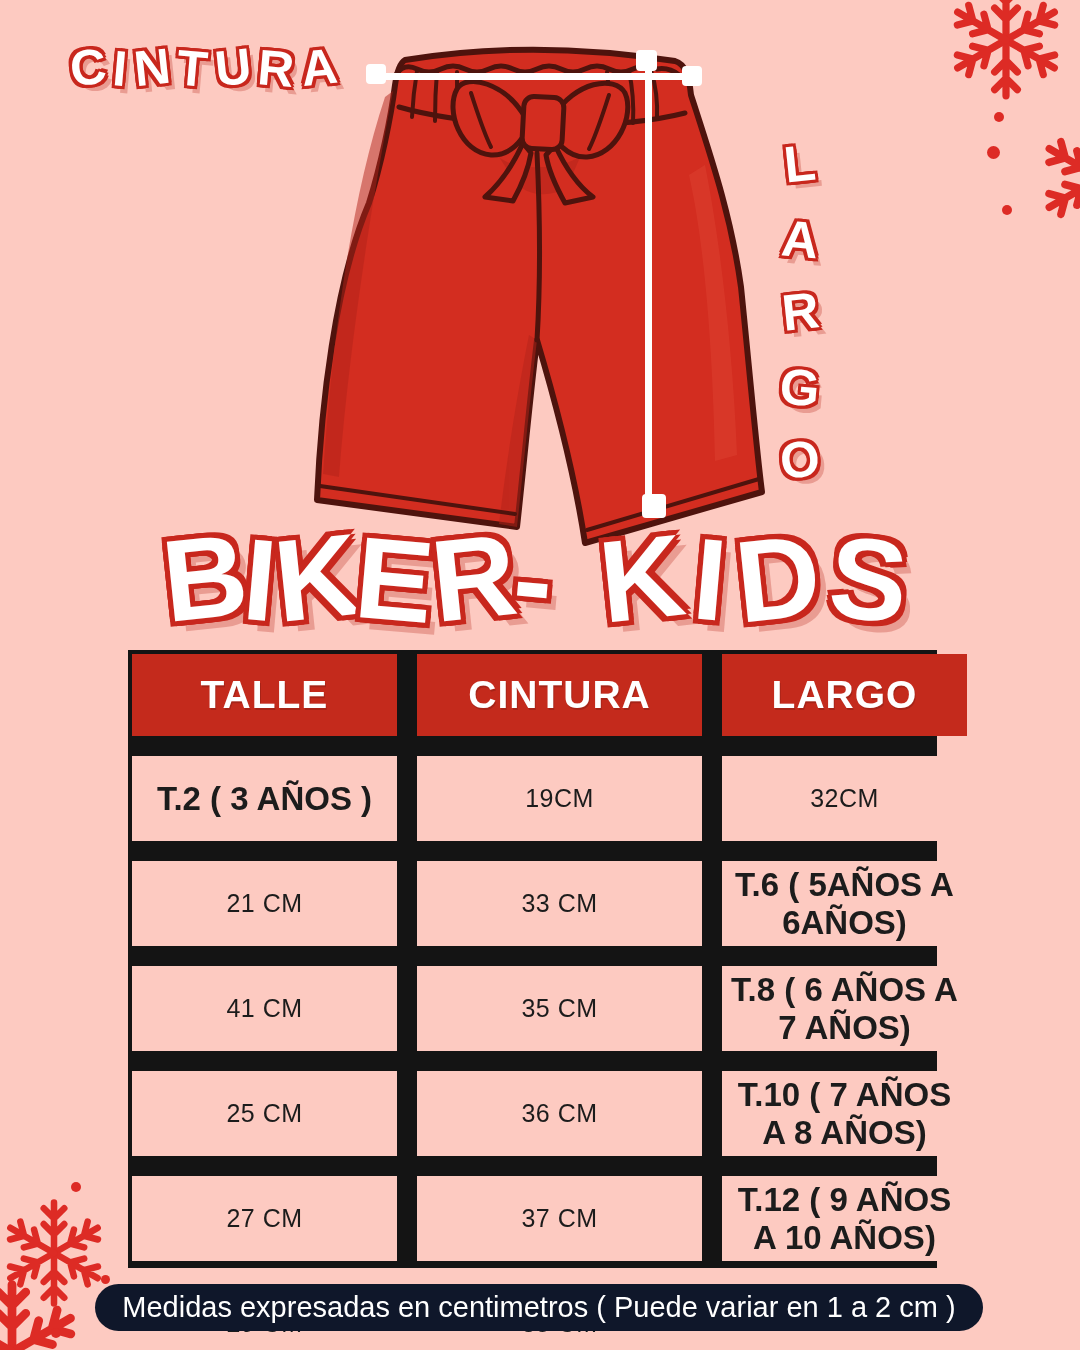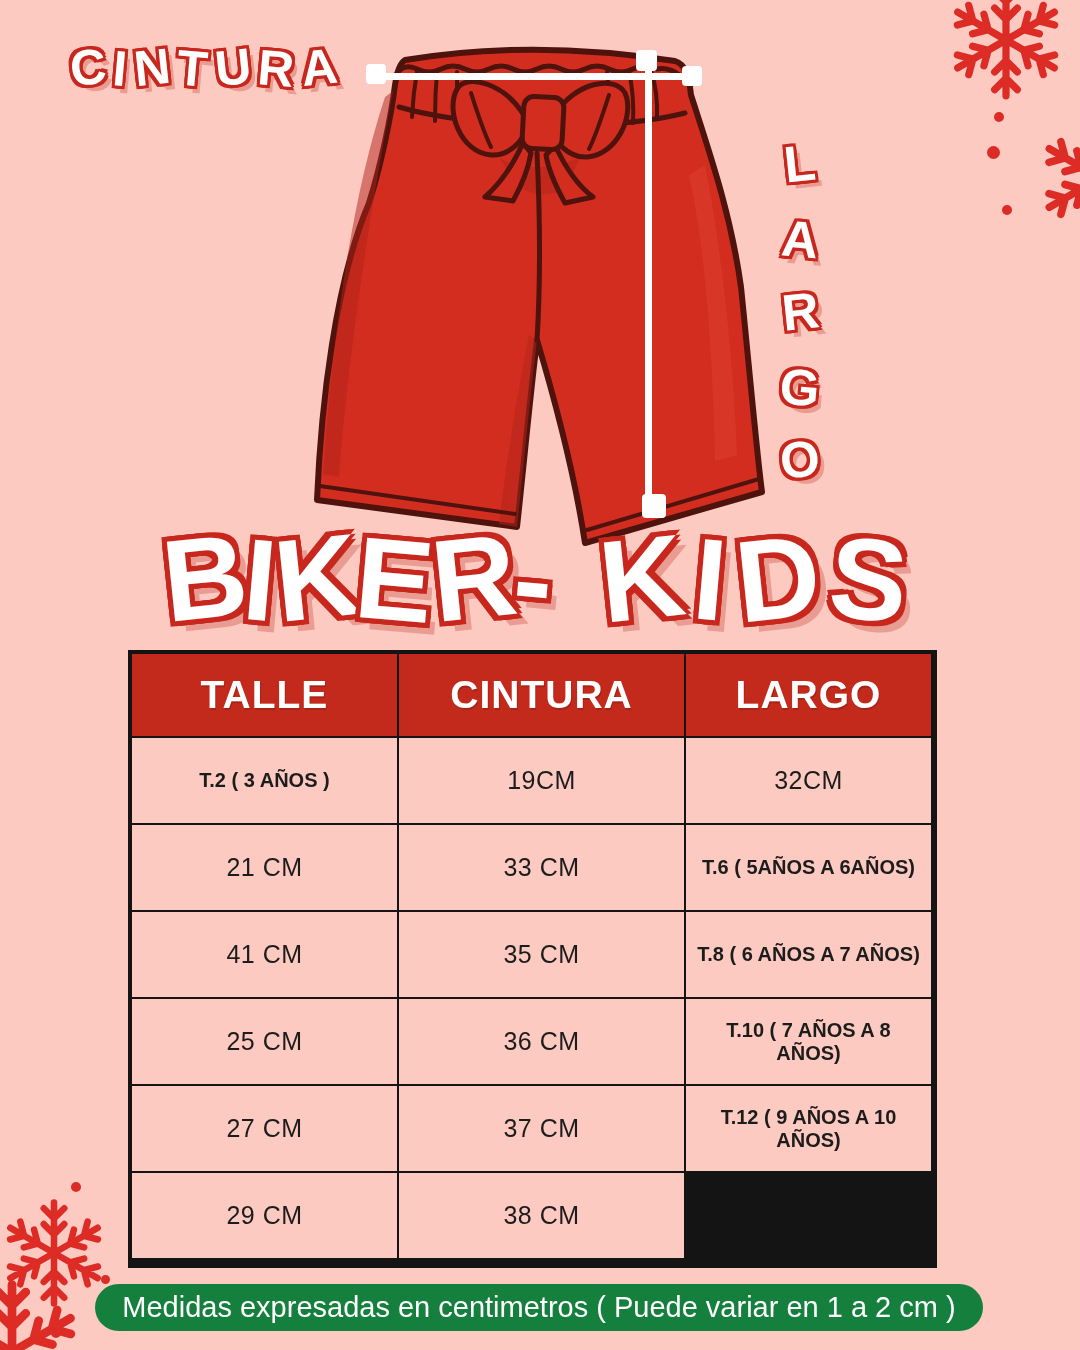--- a/index.html
+++ b/index.html
@@ -46,37 +46,37 @@
 
   
   .mline,.msq{position:absolute; background:#ffffff; z-index:4;}
   .msq{border-radius:4px;}
 
   
   .size-table{
     position:absolute; left:128px; top:650px; width:809px; height:618px;
     box-sizing:border-box; border:4px solid #141414; background:#141414;
     display:grid; grid-template-columns:265px 285px 245px;
-    grid-template-rows:82px repeat(6, 85px); gap:2px; z-index:5;
+    grid-template-rows:82px repeat(6, 85px); gap:20px; z-index:5;
   }
   .size-table .cell{
     display:flex; align-items:center; justify-content:center; text-align:center;
     background:#fdcac1; color:#1c1c1c; line-height:1.15; padding:0 6px; box-sizing:border-box;
   }
   .size-table .th{
     background:#c42a1c; color:#ffffff; font-weight:800; font-size:39px; letter-spacing:1px;
     text-shadow:1px 2px 0 rgba(0,0,0,0.15);
   }
-  .size-table .talle{font-weight:bold; font-size:20px;}
+  .size-table .talle{font-weight:bold; font-size:33px;}
   .size-table .val{font-size:25px; letter-spacing:0.5px;}
 
   
   .pill{
     position:absolute; left:95px; top:1284px; width:888px; height:47px; z-index:5;
-    background:#15803d; border-radius:25px;
+    background:#0f172a; border-radius:25px;
     display:flex; align-items:center; justify-content:center;
     color:#ffffff; font-size:29px;
   }
 
   
   .sf{position:absolute; z-index:1;}
   .dot{position:absolute; border-radius:50%; background:#dd2b25; z-index:1;}
   .shorts{position:absolute; left:285px; top:25px; z-index:2;}
 </style>
 </head>

